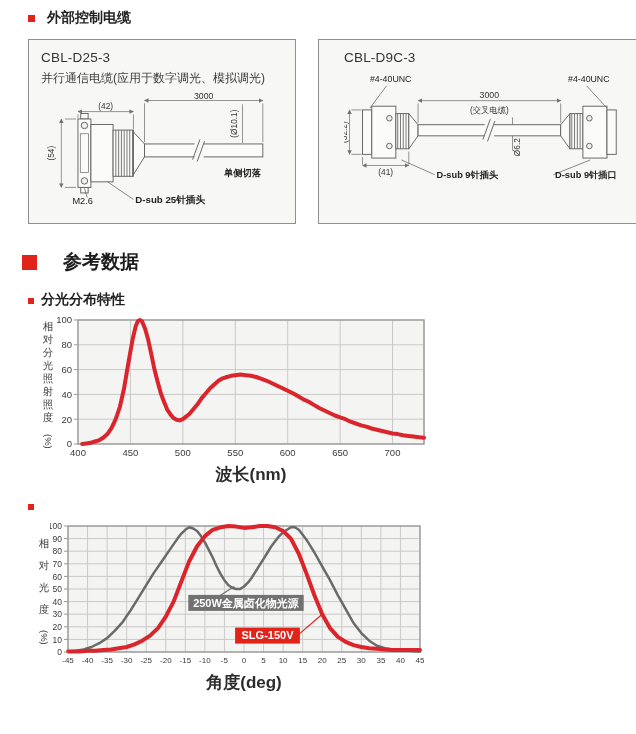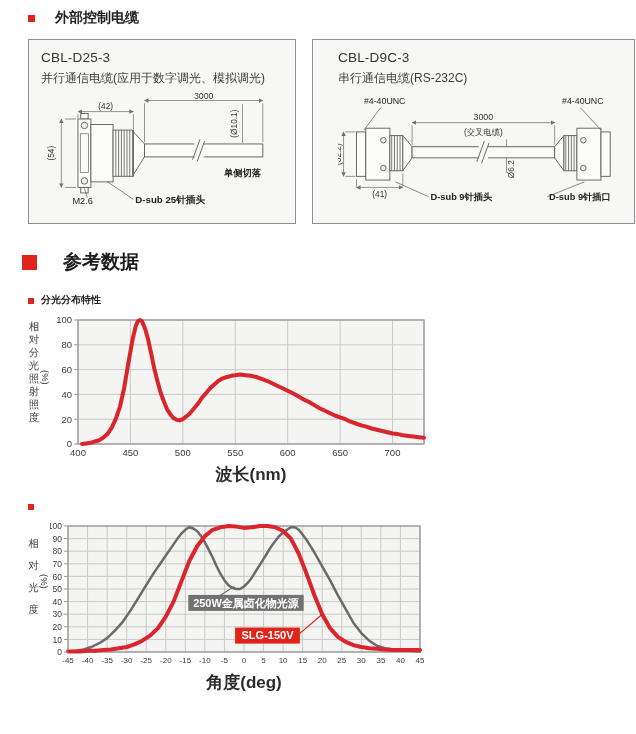--- a/index.html
+++ b/index.html
@@ -1,34 +1,34 @@
 <!DOCTYPE html>
 <html><head>
 <meta charset="utf-8">
 <title>datasheet</title>
 <style>
   html,body{margin:0;padding:0;background:#fff;}
   body{width:636px;height:734px;overflow:hidden;font-family:"Liberation Sans","DejaVu Sans",sans-serif;color:#3c3c3c;}
   .page{width:636px;height:734px;box-sizing:border-box;padding:8px 0 0 28px;background:#fff;}
-  .h1{display:flex;align-items:center;gap:20px;font-size:14px;font-weight:bold;color:#222;height:20px;margin-bottom:11px;}
+  .h1{display:flex;align-items:center;gap:12px;font-size:14px;font-weight:bold;color:#222;height:20px;margin-bottom:11px;}
   .h0{display:flex;align-items:center;gap:26px;font-size:19px;font-weight:bold;color:#1c1c1c;height:24px;margin:26px 0 18px -6px;}
-  .h2{display:flex;align-items:center;gap:7px;font-size:10px;font-weight:bold;color:#222;height:16px;margin-bottom:6px;}
+  .h2{display:flex;align-items:center;gap:7px;font-size:14px;font-weight:bold;color:#222;height:16px;margin-bottom:6px;}
   .sq{background:#e2231a;flex:0 0 auto;}
   .sq7{width:7px;height:7px;}
   .sq15{width:15px;height:15px;}
   .sq6{width:6px;height:6px;margin-top:1px;}
-  .panels{display:flex;gap:16px;width:598px;}
+  .panels{display:flex;gap:22px;width:598px;}
   .panel{background:#f7f7f5;border:1px solid #8f8f8f;box-sizing:border-box;height:185px;padding:10px 10px 0 12px;}
   .panel-d25{width:268px;}
   .panel-d9c{width:323px;padding-left:25px;}
   .panel-title{font-size:13.5px;color:#333;letter-spacing:.2px;}
   .panel-desc{font-size:12px;color:#3e3e3e;margin-top:5px;}
   .diagram{display:block;margin-top:4px;}
   .chart-row{display:flex;align-items:flex-start;}
-  .ylab{display:flex;flex-direction:row;align-items:center;color:#3c3c3c;flex:0 0 auto;}
+  .ylab{display:flex;flex-direction:column;align-items:flex-end;color:#3c3c3c;flex:0 0 auto;}
   .ylab1{width:26px;margin-top:6px;}
   .ylab2{width:22px;margin-top:12px;}
   .ylab-chars{font-size:10.5px;line-height:13px;width:12px;word-break:break-all;text-align:center;}
   .ylab2 .ylab-chars{line-height:22px;}
   .ylab-unit{writing-mode:vertical-rl;font-size:9.5px;margin-top:10px;color:#3c3c3c;}
   .xlab{font-size:17px;font-weight:600;color:#2c2c2c;text-align:center;}
   .xlab1{width:346px;margin-left:50px;margin-top:1px;}
   .xlab2{width:352px;margin-left:40px;margin-top:1px;}
   .chart2-block{margin-top:12px;}
   .note{margin:10px 0 0 44px;font-size:10.5px;line-height:17px;color:#3a3a3a;}
@@ -93,21 +93,20 @@
         <text x="14" y="67" text-anchor="middle" font-size="9" fill="#333" transform="rotate(-90 14 67)">(54)</text>
         <text x="212" y="35" text-anchor="middle" font-size="9" fill="#333" transform="rotate(-90 212 35)">(Ø10.1)</text>
         <text x="34" y="122" font-size="10" fill="#222">M2.6</text>
         <text x="102" y="121" font-size="10.5" font-weight="bold" fill="#222">D-sub 25针插头</text>
         <text x="198" y="92" font-size="10" font-weight="bold" fill="#222">单侧切落</text>
       </svg>
     </div>
 
     <div class="panel panel-d9c">
       <div class="panel-title">CBL-D9C-3</div>
-      <div class="panel-desc">串行通信电缆(RS-232C)</div>
       <svg class="diagram" width="300" height="117" viewBox="-8 0 324 126">
         <defs>
           <marker id="arR" markerWidth="6" markerHeight="6" viewBox="0 0 10 10" refX="9" refY="5" orient="auto-start-reverse">
               <path d="M0 0L10 5L0 10z" fill="#707070"></path>
             </marker>
         </defs>
         <g stroke="#707070" stroke-width="0.8" fill="none">
           <line x1="72" y1="34" x2="226" y2="34" marker-start="url(#arR)" marker-end="url(#arR)"></line>
           <line x1="72" y1="37" x2="72" y2="58"></line>
             <line x1="226" y1="37" x2="226" y2="58"></line>

